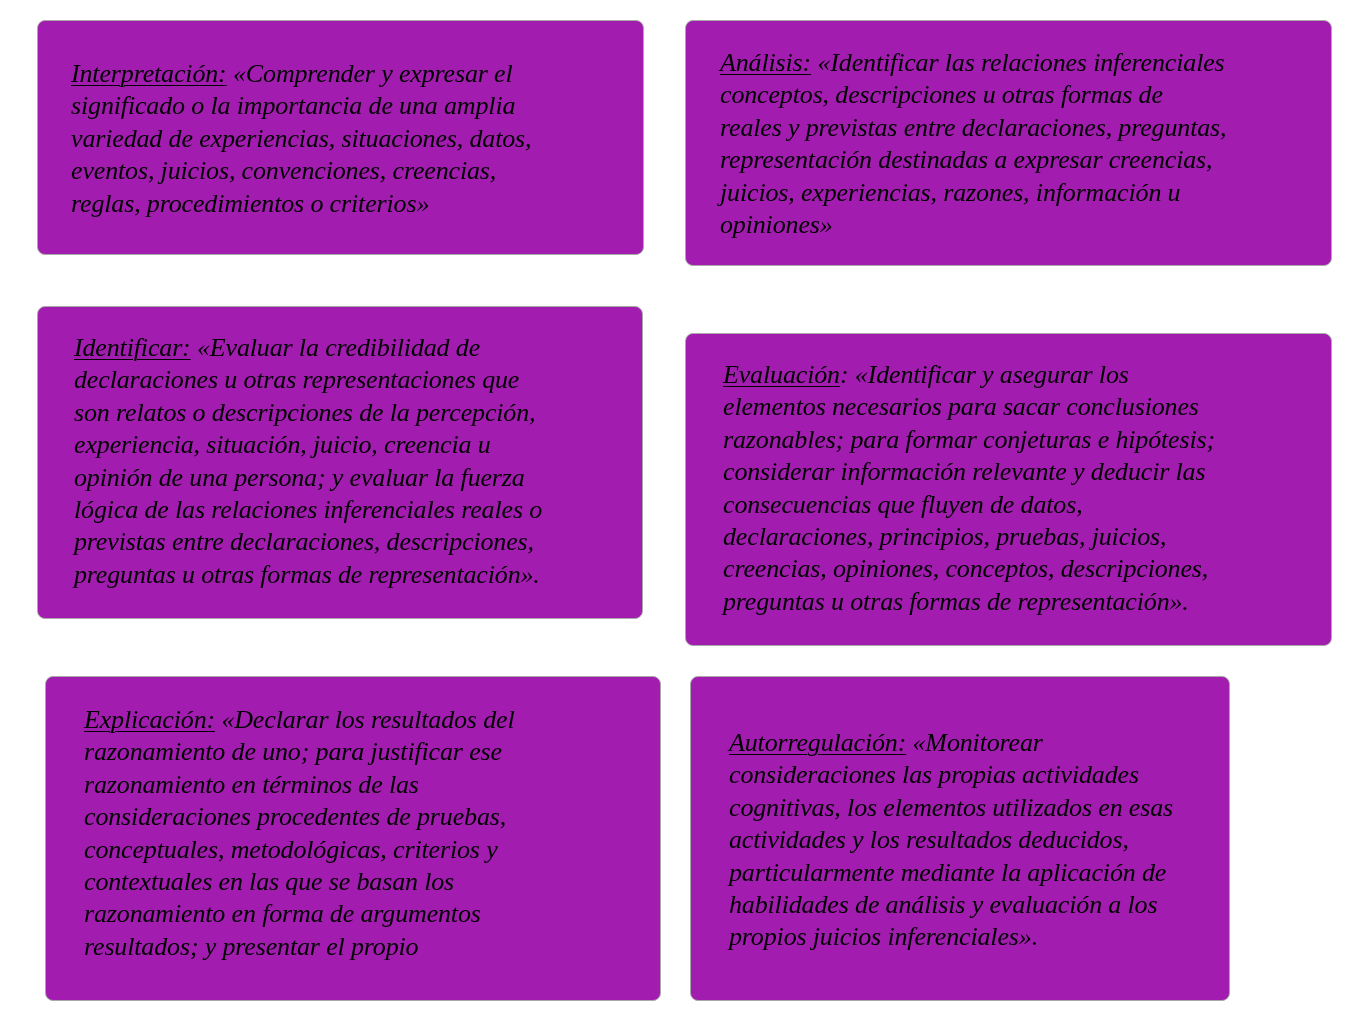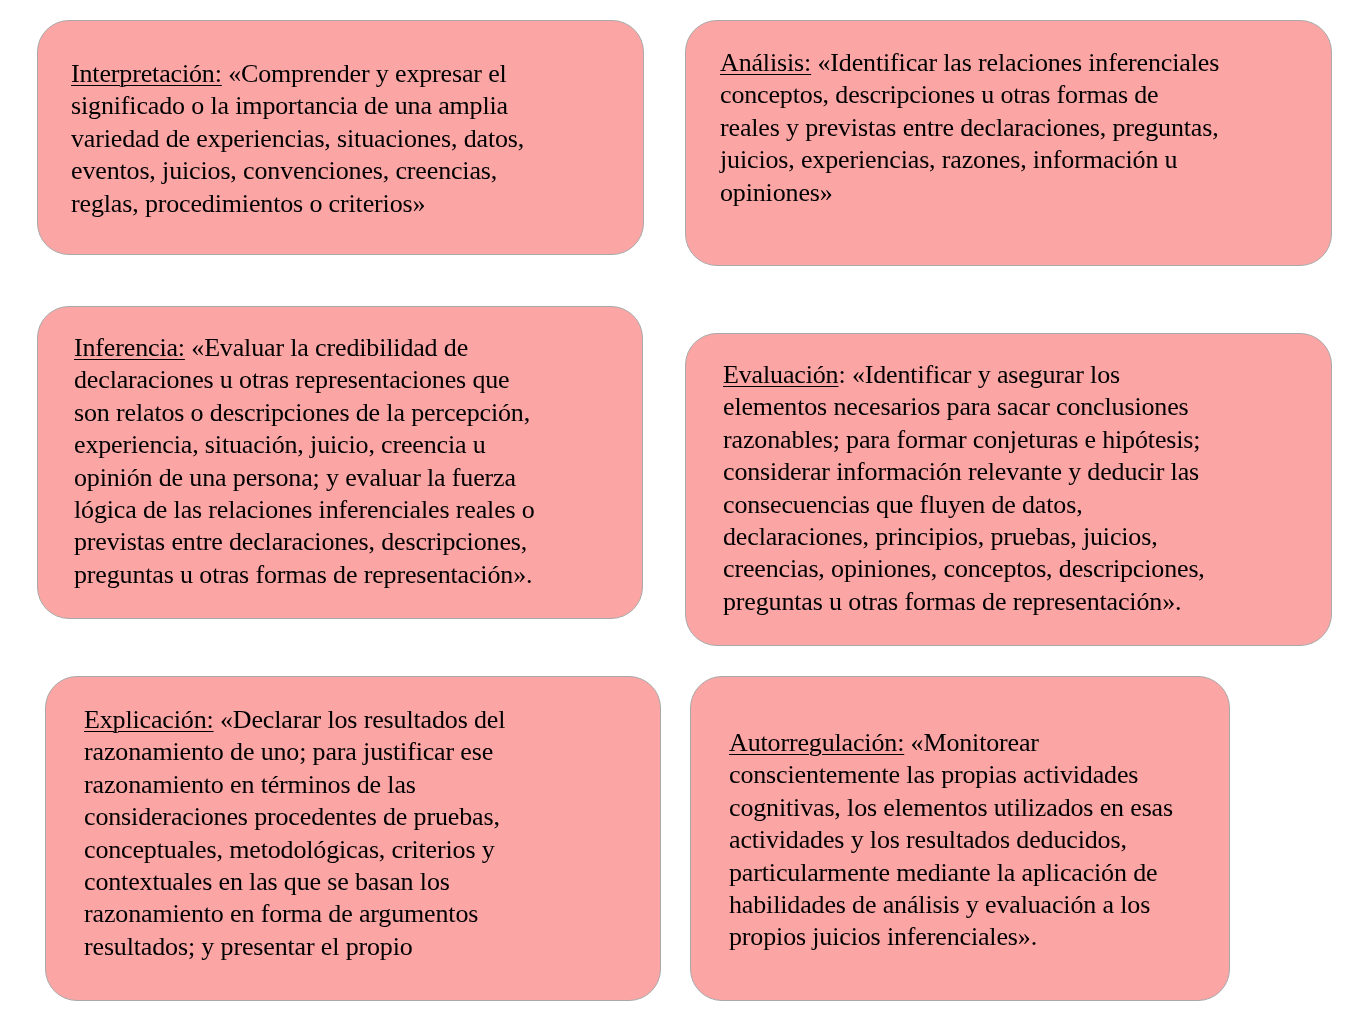--- a/index.html
+++ b/index.html
@@ -1,19 +1,19 @@
 <!DOCTYPE html>
 <html><head>
 <meta charset="utf-8">
 <style>
   html, body { margin: 0; padding: 0; background: #ffffff; }
   body { width: 1348px; height: 1022px; position: relative; overflow: hidden;
          font-family: "Liberation Serif", "DejaVu Serif", serif; color: #000; }
-  .box { position: absolute; box-sizing: border-box; background: #fca5a5;
-         border: 1.5px solid #a9a9a9; border-radius: 32px; overflow: hidden; }
+  .box { position: absolute; box-sizing: border-box; background: #a21caf;
+         border: 1.5px solid #a9a9a9; border-radius: 8px; overflow: hidden; font-style: italic; }
   .text { position: absolute; font-size: 26px; line-height: 32.4px; white-space: nowrap; letter-spacing: -0.15px; }
   .line { display: block; }
   .lbl { text-decoration: underline; text-decoration-thickness: 1.3px; text-underline-offset: 3px; }
 </style>
 </head>
 <body>
 
 <div class="box" style="left:37px; top:20px; width:607px; height:235px;">
   <div class="text" style="left:33px; top:37px;">
     <span class="line"><span class="lbl">Interpretación:</span><span> «Comprender y expresar el</span></span>
@@ -22,28 +22,29 @@
     <span class="line">eventos, juicios, convenciones, creencias,</span>
     <span class="line">reglas, procedimientos o criterios»</span>
   </div>
 </div>
 
 <div class="box" style="left:685px; top:20px; width:647px; height:246px;">
   <div class="text" style="left:34px; top:26px;">
     <span class="line"><span class="lbl">Análisis:</span><span> «Identificar las relaciones inferenciales</span></span>
     <span class="line">conceptos, descripciones u otras formas de</span>
     <span class="line">reales y previstas entre declaraciones, preguntas,</span>
+    <span class="line">representación destinadas a expresar creencias,</span>
     <span class="line">juicios, experiencias, razones, información u</span>
     <span class="line">opiniones»</span>
   </div>
 </div>
 
 <div class="box" style="left:37px; top:306px; width:606px; height:313px;">
   <div class="text" style="left:36px; top:25px;">
-    <span class="line"><span class="lbl">Inferencia:</span><span> «Evaluar la credibilidad de</span></span>
+    <span class="line"><span class="lbl">Identificar:</span><span> «Evaluar la credibilidad de</span></span>
     <span class="line">declaraciones u otras representaciones que</span>
     <span class="line">son relatos o descripciones de la percepción,</span>
     <span class="line">experiencia, situación, juicio, creencia u</span>
     <span class="line">opinión de una persona; y evaluar la fuerza</span>
     <span class="line">lógica de las relaciones inferenciales reales o</span>
     <span class="line">previstas entre declaraciones, descripciones,</span>
     <span class="line">preguntas u otras formas de representación».</span>
   </div>
 </div>
 
@@ -72,20 +73,20 @@
       <span class="line">razonamiento en forma de argumentos</span>
       <span class="line">resultados; y presentar el propio</span>
       <span class="line">convincentes».</span>
     </div>
   </div>
 </div>
 
 <div class="box" style="left:690px; top:676px; width:540px; height:325px;">
   <div class="text" style="left:38px; top:50px;">
     <span class="line"><span class="lbl">Autorregulación:</span><span> «Monitorear</span></span>
-    <span class="line">conscientemente las propias actividades</span>
+    <span class="line">consideraciones las propias actividades</span>
     <span class="line">cognitivas, los elementos utilizados en esas</span>
     <span class="line">actividades y los resultados deducidos,</span>
     <span class="line">particularmente mediante la aplicación de</span>
     <span class="line">habilidades de análisis y evaluación a los</span>
     <span class="line">propios juicios inferenciales».</span>
   </div>
 </div>
 
 </body></html>

